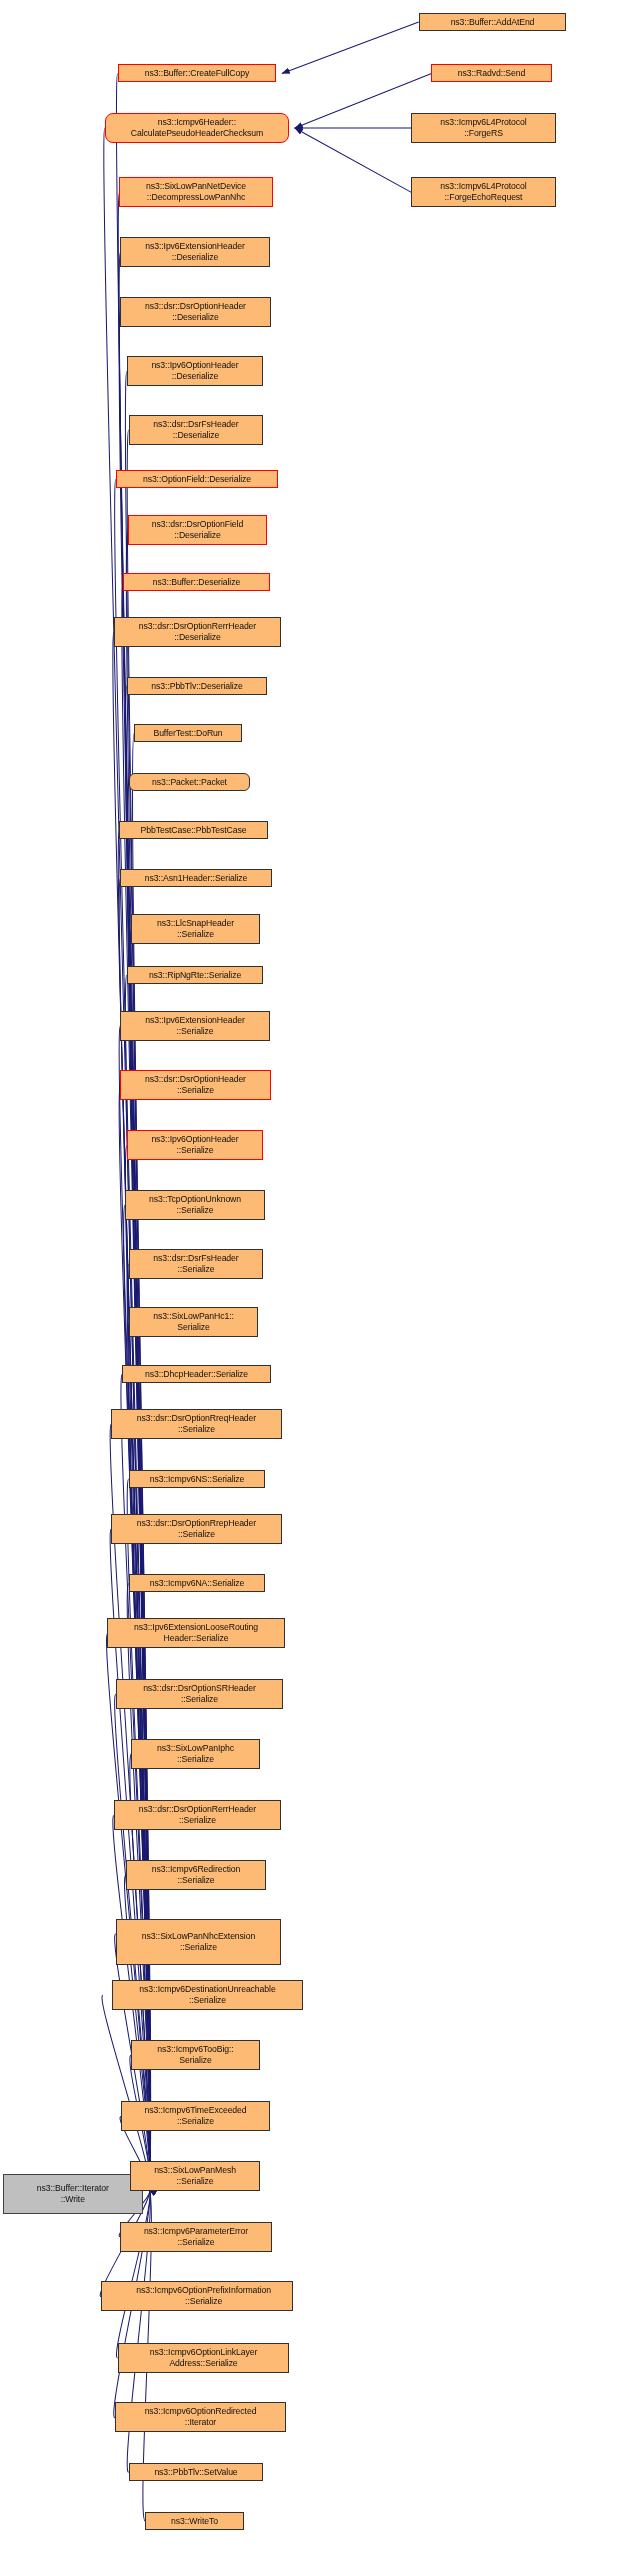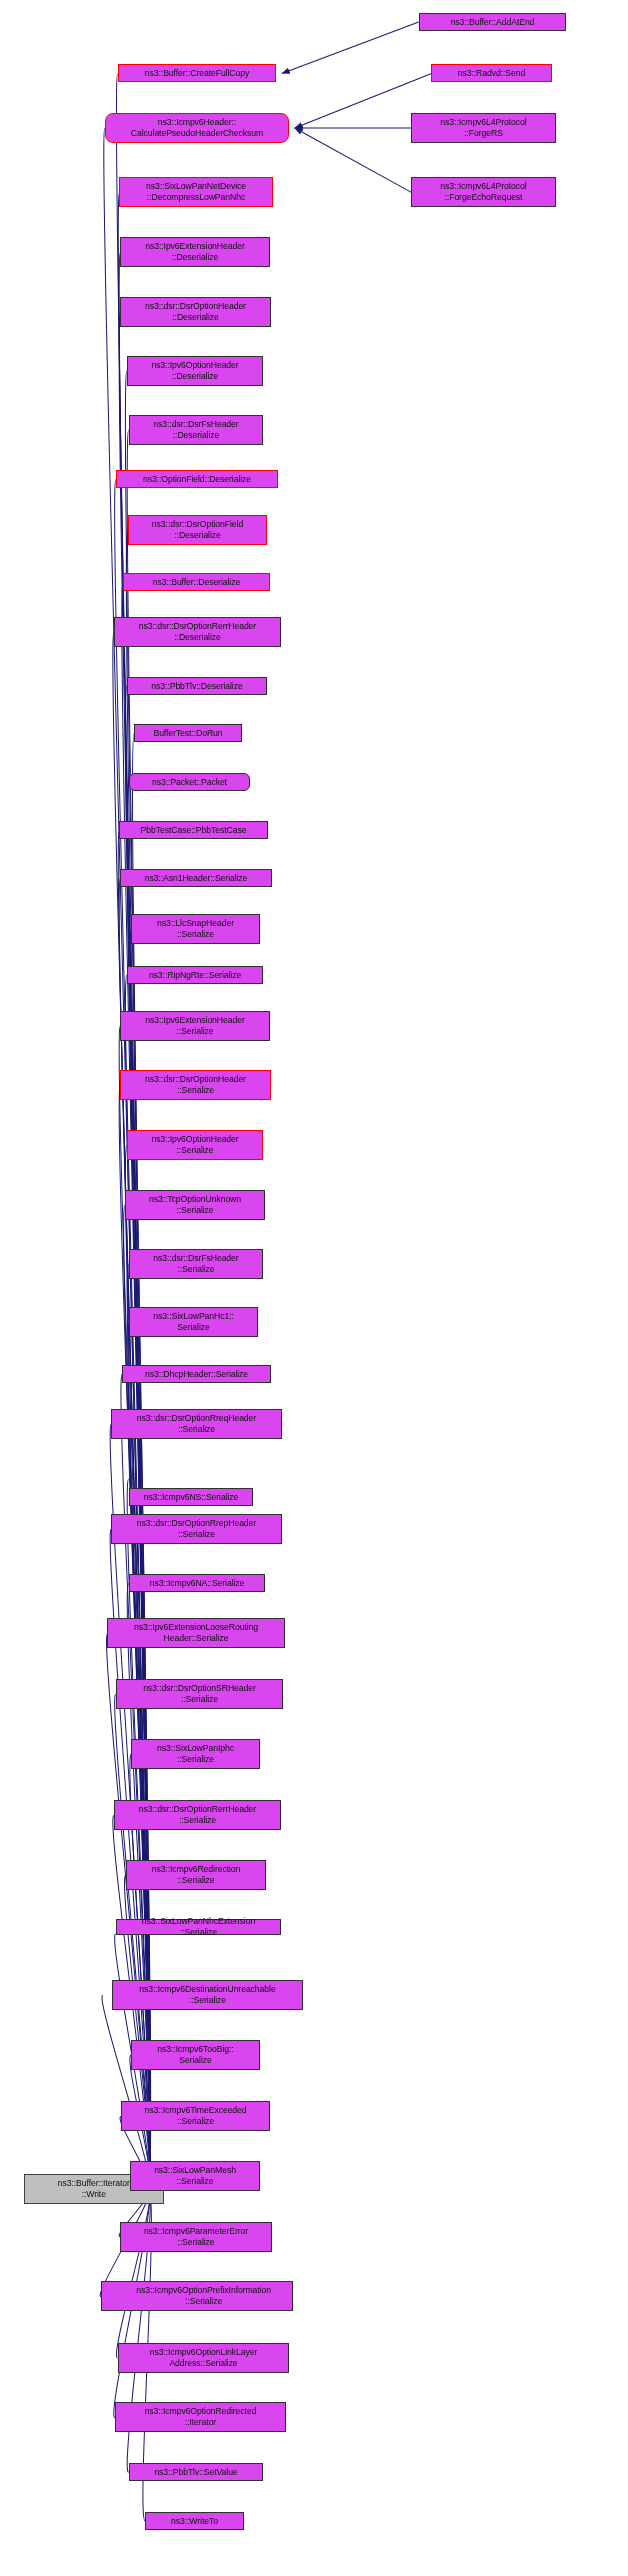--- a/index.html
+++ b/index.html
@@ -19,21 +19,21 @@
     position: absolute;
     left: 0; top: 0;
     width: 629px;
     height: 2576px;
     pointer-events: none;
   }
   .node {
     position: absolute;
     box-sizing: border-box;
     border: 0.9px solid #303030;
-    background: #d946ef;
+    background: #fdba74;
     color: #101010;
     font-size: 8.7px;
     line-height: 10.6px;
     display: flex;
     align-items: center;
     justify-content: center;
     text-align: center;
     white-space: pre-line;
     padding: 0 2.8px;
     letter-spacing: -0.1px;
@@ -106,21 +106,21 @@
         <path d="M125,2633.5 C115,2633.5 173,2389.48 162,2384.5" marker-end="url(#arrow)"></path>
         <path d="M140,2693 C130,2693 173,2390.67 162,2384.5" marker-end="url(#arrow)"></path>
         <path d="M158,2746 C148,2746 173,2391.73 162,2384.5" marker-end="url(#arrow)"></path>
         <path d="M456,24 L307,80" marker-end="url(#arrow)"></path>
         <path d="M470,80 L321,139.5" marker-end="url(#arrow)"></path>
         <path d="M448,139.5 L321,139.5" marker-end="url(#arrow)"></path>
         <path d="M448,209.5 L321,139.5" marker-end="url(#arrow)"></path>
       </g>
   </svg>
   <div id="nodes-layer">
-      <div class="node root" style="left: 2.8px; top: 2174px; width: 140px; height: 30px; margin-left: 21px;"><span class="node-label">ns3::Buffer::Iterator
+      <div class="node root" style="left: 2.8px; top: 2174px; width: 140px; height: 40px;"><span class="node-label">ns3::Buffer::Iterator
 ::Write</span></div>
       <div class="node" style="left: 419px; top: 13px; width: 147px; height: 18.4px;"><span class="node-label">ns3::Buffer::AddAtEnd</span></div>
       <div class="node red" style="left: 118px; top: 64px; width: 158px; height: 18.4px;"><span class="node-label">ns3::Buffer::CreateFullCopy</span></div>
       <div class="node red" style="left: 431px; top: 64px; width: 121px; height: 18.4px;"><span class="node-label">ns3::Radvd::Send</span></div>
       <div class="node red" style="left: 105px; top: 113px; width: 184px; height: 30px; border-radius: 8px;"><span class="node-label">ns3::Icmpv6Header::
 CalculatePseudoHeaderChecksum</span></div>
       <div class="node" style="left: 411px; top: 113px; width: 145px; height: 30px;"><span class="node-label">ns3::Icmpv6L4Protocol
 ::ForgeRS</span></div>
       <div class="node red" style="left: 119px; top: 177px; width: 154px; height: 30px;"><span class="node-label">ns3::SixLowPanNetDevice
 ::DecompressLowPanNhc</span></div>
@@ -156,35 +156,35 @@
 ::Serialize</span></div>
       <div class="node" style="left: 125px; top: 1190px; width: 140px; height: 30px;"><span class="node-label">ns3::TcpOptionUnknown
 ::Serialize</span></div>
       <div class="node" style="left: 129px; top: 1249px; width: 134px; height: 30px;"><span class="node-label">ns3::dsr::DsrFsHeader
 ::Serialize</span></div>
       <div class="node" style="left: 129px; top: 1307px; width: 129px; height: 30px;"><span class="node-label">ns3::SixLowPanHc1::
 Serialize</span></div>
       <div class="node" style="left: 122px; top: 1365px; width: 149px; height: 18.4px;"><span class="node-label">ns3::DhcpHeader::Serialize</span></div>
       <div class="node" style="left: 111px; top: 1409px; width: 171px; height: 30px;"><span class="node-label">ns3::dsr::DsrOptionRreqHeader
 ::Serialize</span></div>
-      <div class="node" style="left: 129px; top: 1470px; width: 124px; height: 18.4px; margin-top: 18px;"><span class="node-label">ns3::Icmpv6NS::Serialize</span></div>
+      <div class="node" style="left: 129px; top: 1470px; width: 136px; height: 18.4px;"><span class="node-label">ns3::Icmpv6NS::Serialize</span></div>
       <div class="node" style="left: 111px; top: 1514px; width: 171px; height: 30px;"><span class="node-label">ns3::dsr::DsrOptionRrepHeader
 ::Serialize</span></div>
       <div class="node" style="left: 129px; top: 1574px; width: 136px; height: 18.4px;"><span class="node-label">ns3::Icmpv6NA::Serialize</span></div>
       <div class="node" style="left: 107px; top: 1618px; width: 178px; height: 30px;"><span class="node-label">ns3::Ipv6ExtensionLooseRouting
 Header::Serialize</span></div>
       <div class="node" style="left: 116px; top: 1679px; width: 167px; height: 30px;"><span class="node-label">ns3::dsr::DsrOptionSRHeader
 ::Serialize</span></div>
       <div class="node" style="left: 131px; top: 1739px; width: 129px; height: 30px;"><span class="node-label">ns3::SixLowPanIphc
 ::Serialize</span></div>
       <div class="node" style="left: 114px; top: 1800px; width: 167px; height: 30px;"><span class="node-label">ns3::dsr::DsrOptionRerrHeader
 ::Serialize</span></div>
       <div class="node" style="left: 126px; top: 1860px; width: 140px; height: 30px;"><span class="node-label">ns3::Icmpv6Redirection
 ::Serialize</span></div>
-      <div class="node" style="left: 116px; top: 1919px; width: 165px; height: 16px;"><span class="node-label">ns3::SixLowPanNhcExtension
+      <div class="node" style="left: 116px; top: 1919px; width: 165px; height: 46px;"><span class="node-label">ns3::SixLowPanNhcExtension
 ::Serialize</span></div>
       <div class="node" style="left: 112px; top: 1980px; width: 191px; height: 30px;"><span class="node-label">ns3::Icmpv6DestinationUnreachable
 ::Serialize</span></div>
       <div class="node" style="left: 131px; top: 2040px; width: 129px; height: 30px;"><span class="node-label">ns3::Icmpv6TooBig::
 Serialize</span></div>
       <div class="node" style="left: 121px; top: 2101px; width: 149px; height: 30px;"><span class="node-label">ns3::Icmpv6TimeExceeded
 ::Serialize</span></div>
       <div class="node" style="left: 130px; top: 2161px; width: 130px; height: 30px;"><span class="node-label">ns3::SixLowPanMesh
 ::Serialize</span></div>
       <div class="node" style="left: 120px; top: 2222px; width: 152px; height: 30px;"><span class="node-label">ns3::Icmpv6ParameterError

